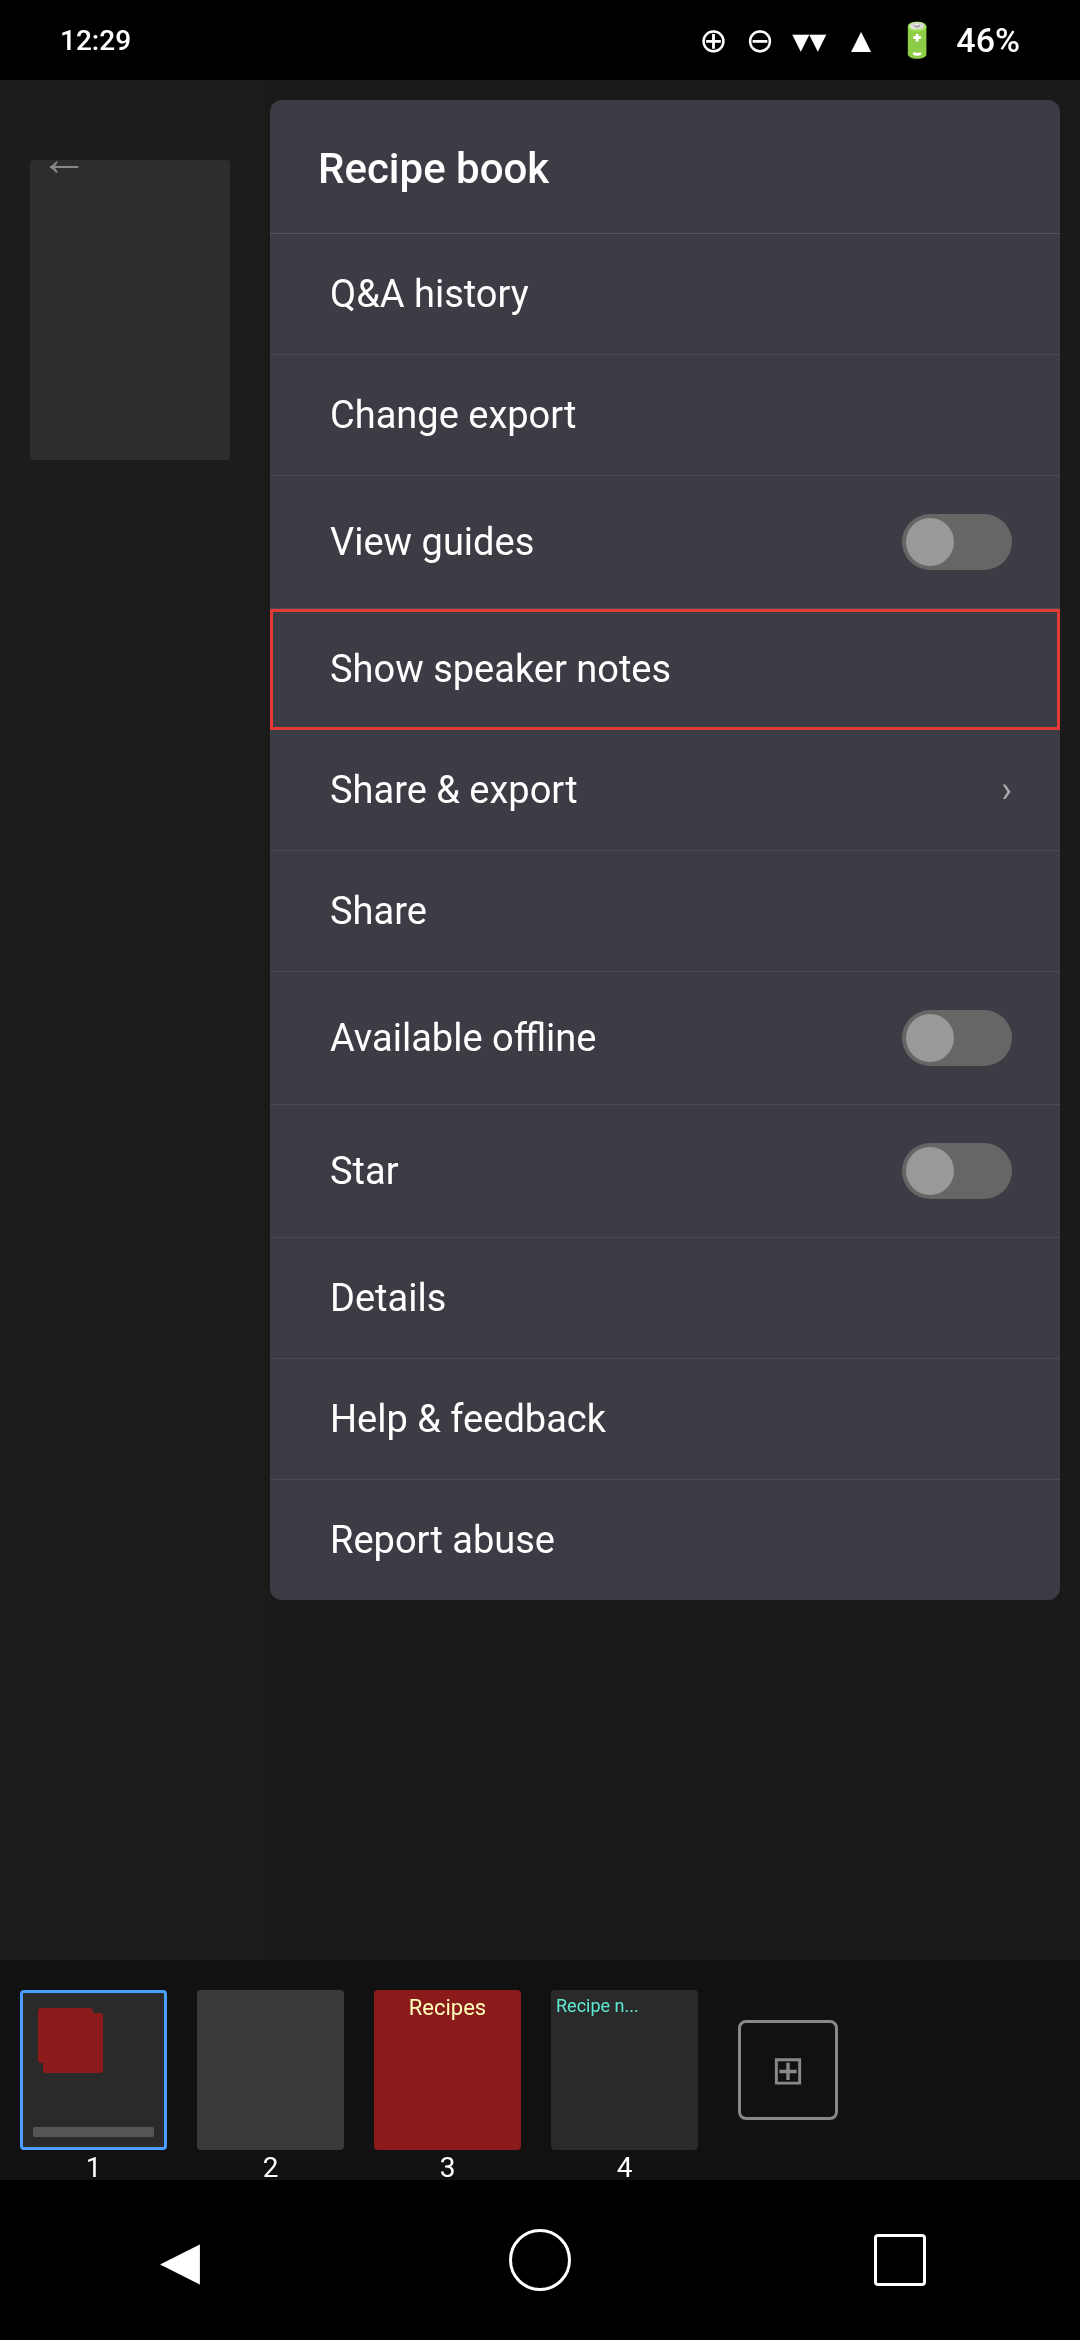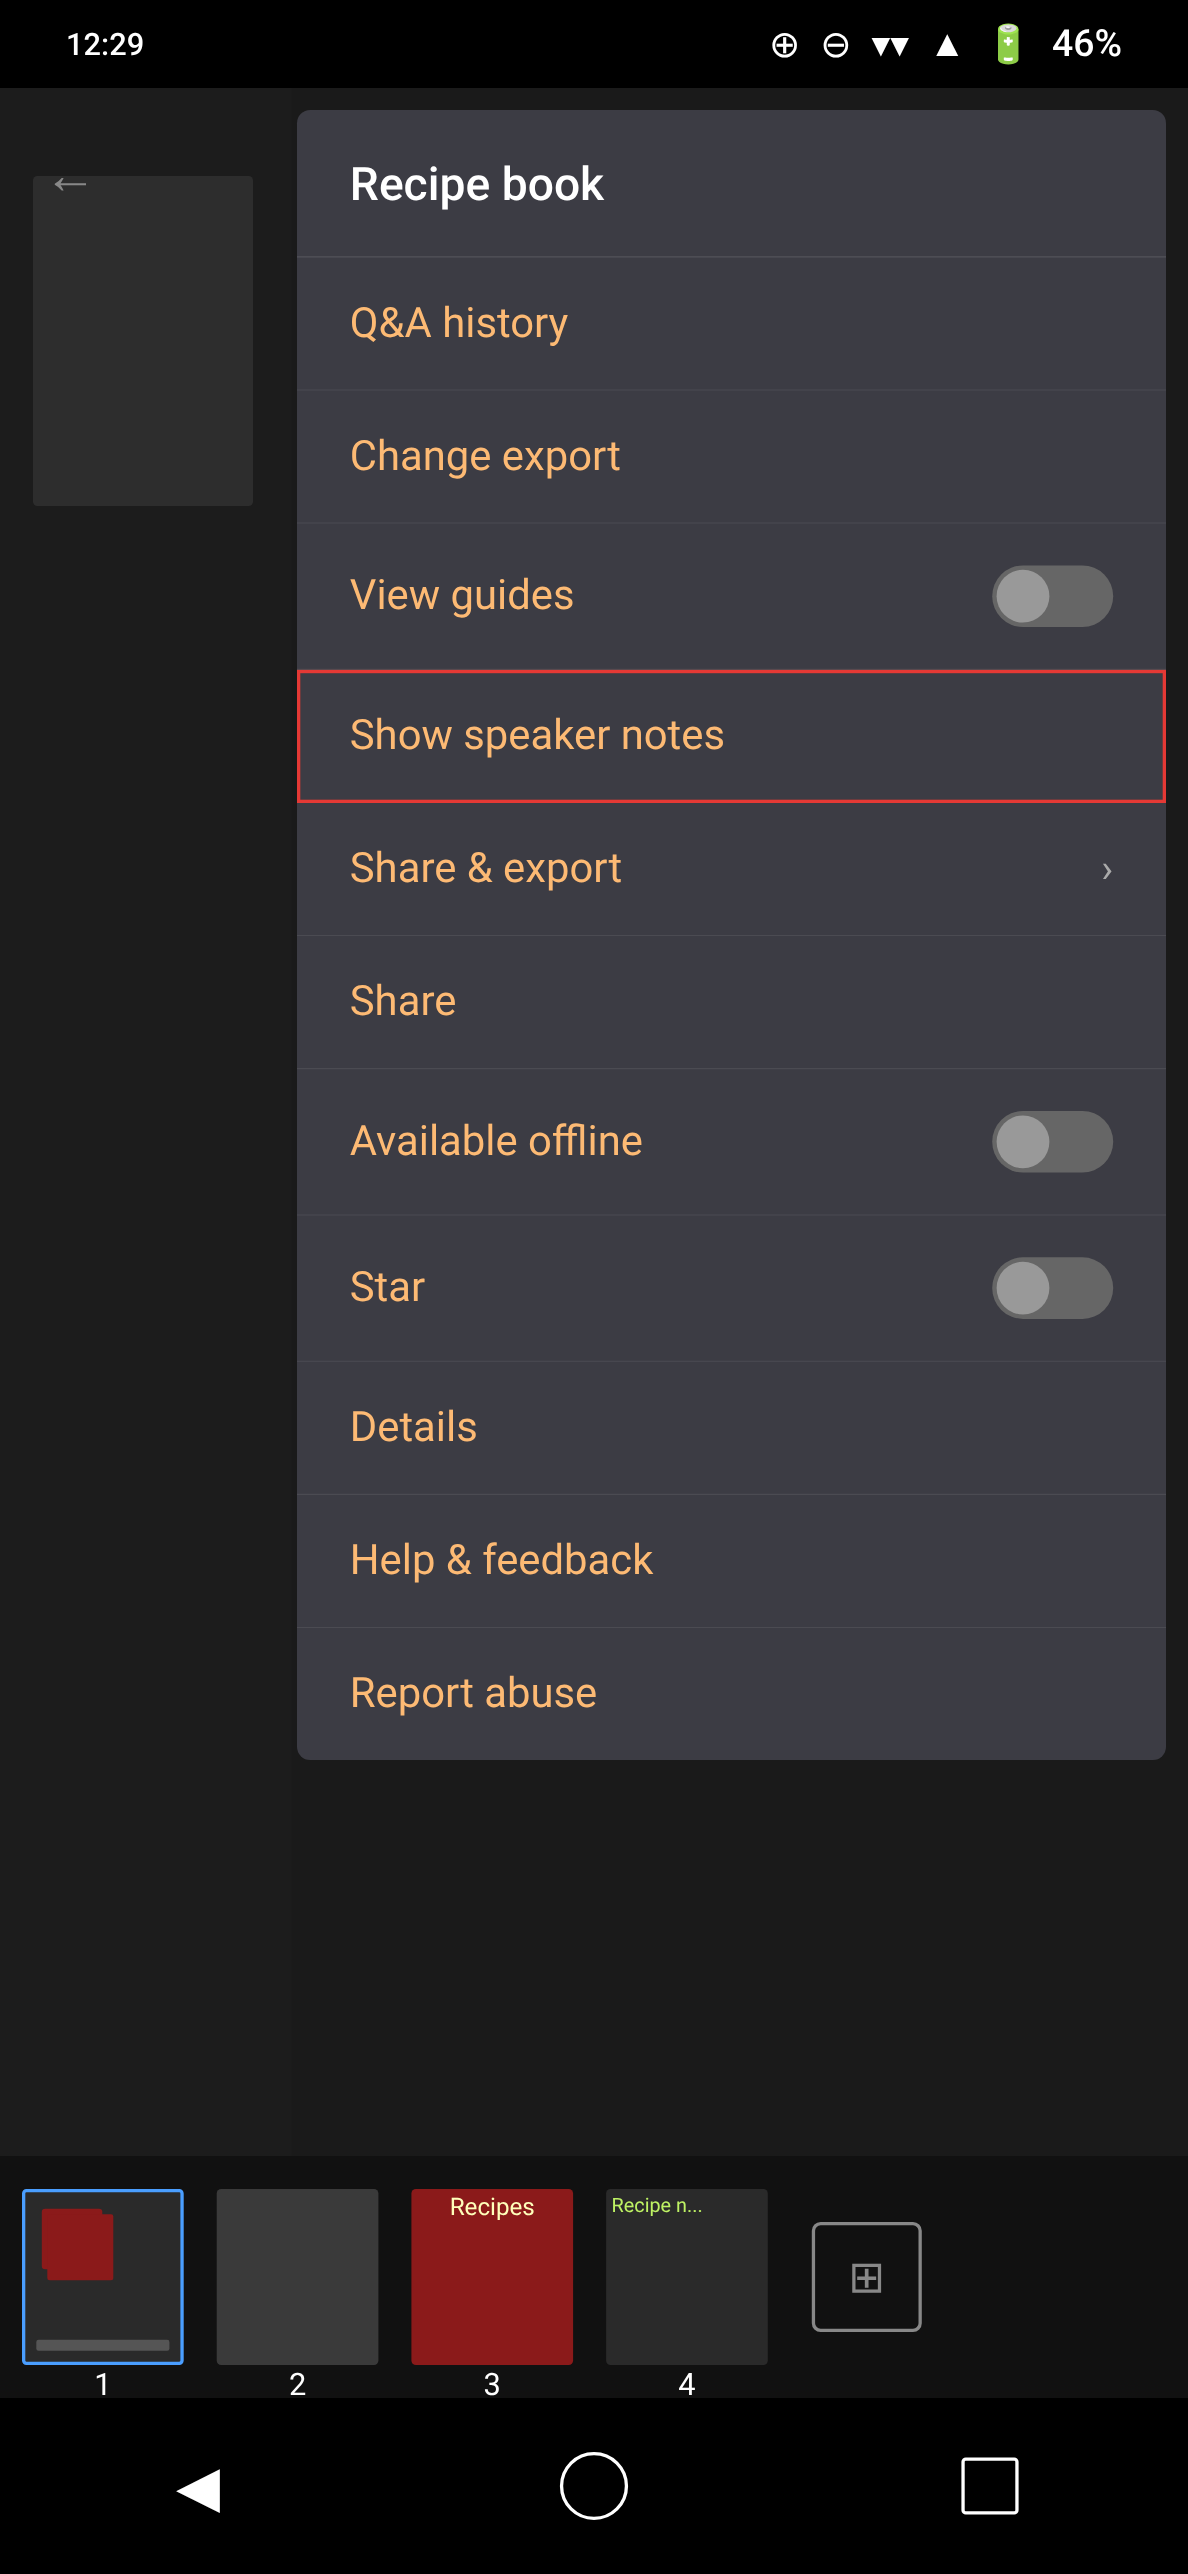--- a/index.html
+++ b/index.html
@@ -182,23 +182,24 @@
       border-bottom: 1px solid rgba(255,255,255,0.08);
       cursor: pointer;
       min-height: 106px;
     }
 
     .menu-item:last-child {
       border-bottom: none;
     }
 
     .menu-item-label {
-      color: #fdba74;
+      color: #ffffff;
       font-size: 38px;
       font-weight: 400;
+      margin-left: 12px;
     }
 
     .menu-item.highlighted {
       outline: 3px solid #e53935;
       outline-offset: -3px;
     }
 
     
     .toggle {
       width: 110px;
@@ -345,21 +346,21 @@
       <span style="position:absolute; bottom:-34px; left:50%; transform:translateX(-50%); color:#fff; font-size:28px;">2</span>
     </div>
     <div style="position:relative; margin-left:10px;">
       <div class="thumbnail thumb-3">
         <div style="position:absolute; top:5px; left:50%; transform:translateX(-50%); color:#ffb; font-size:22px;">Recipes</div>
       </div>
       <span style="position:absolute; bottom:-34px; left:50%; transform:translateX(-50%); color:#fff; font-size:28px;">3</span>
     </div>
     <div style="position:relative; margin-left:10px;">
       <div class="thumbnail thumb-4">
-        <div style="position:absolute; top:5px; left:5px; right:5px; color:#bef264; font-size:18px;">Recipe n...</div>
+        <div style="position:absolute; top:5px; left:5px; right:5px; color:#5eead4; font-size:18px;">Recipe n...</div>
       </div>
       <span style="position:absolute; bottom:-34px; left:50%; transform:translateX(-50%); color:#fff; font-size:28px;">4</span>
     </div>
     <div class="add-slide-btn" style="margin-left:20px;">
       <span>⊞</span>
     </div>
   </div>
 </div>
 
 <div class="nav-bar">

